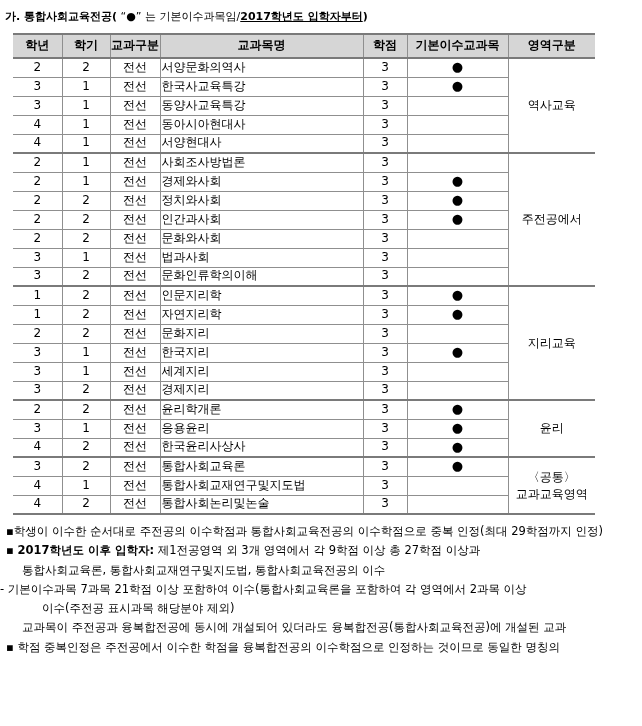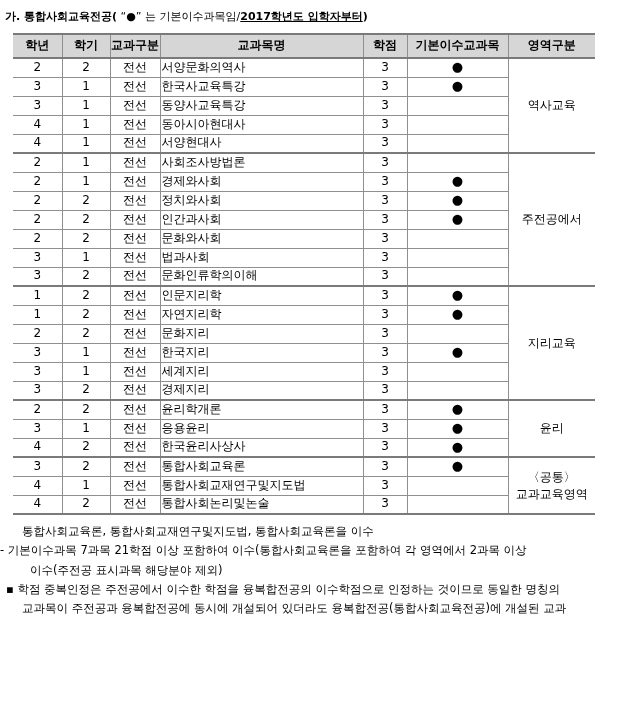--- a/index.html
+++ b/index.html
@@ -49,21 +49,21 @@
   table.courses tr.group-start td{border-top:2px solid var(--border-strong);}
   table.courses td.course{text-align:left;padding-left:1px;}
   table.courses td.basic{font-size:13px;}
   table.courses td.area{white-space:pre-line;line-height:1.35;}
   .footnotes{margin-top:7px;font-size:11.5px;line-height:19.3px;}
   .fn{white-space:nowrap;}
   .fn .b{font-weight:bold;}
   .fn.ind0{padding-left:6px;}
   .fn.ind1{padding-left:22px;}
   .fn.ind2{}
-  .fn.ind3{padding-left:30px;}
+  .fn.ind3{padding-left:42px;}
 </style>
 </head>
 <body>
 
 <div class="page">
   <div class="title"><span class="b">가. 통합사회교육전공(</span><span> “●” 는 기본이수과목임/</span><span class="b u">2017학년도 입학자부터</span><span class="b">)</span></div>
 
   <table class="courses">
     <colgroup>
         <col style="width: 49px;">
@@ -281,19 +281,21 @@
           <td>2</td>
           <td>전선</td>
           <td class="course">통합사회논리및논술</td>
           <td>3</td>
           <td class="basic"></td>
         </tr>
       </tbody>
   </table>
 
   <div class="footnotes">
-      <div class="fn ind1"><span>통합사회교육론, 통합사회교재연구및지도법, 통합사회교육론을 이수</span></div>
+      <div class="fn ind0"><span>▪학생이 이수한 순서대로 주전공의 이수학점과 통합사회교육전공의 이수학점으로 중복 인정(최대 29학점까지 인정)</span></div>
+      <div class="fn ind0"><span>▪ </span><span class="b">2017학년도 이후 입학자:</span><span> 제1전공영역 외 3개 영역에서 각 9학점 이상 총 27학점 이상과</span></div>
+      <div class="fn ind1"><span>통합사회교육론, 통합사회교재연구및지도법, 통합사회교육전공의 이수</span></div>
       <div class="fn ind2"><span>- 기본이수과목 7과목 21학점 이상 포함하여 이수(통합사회교육론을 포함하여 각 영역에서 2과목 이상</span></div>
       <div class="fn ind3"><span>이수(주전공 표시과목 해당분야 제외)</span></div>
+      <div class="fn ind1"><span>교과목이 주전공과 융복합전공에 동시에 개설되어 있더라도 융복합전공(통합사회교육전공)에 개설된 교과</span></div>
       <div class="fn ind0"><span>▪ 학점 중복인정은 주전공에서 이수한 학점을 융복합전공의 이수학점으로 인정하는 것이므로 동일한 명칭의</span></div>
-      <div class="fn ind1"><span>교과목이 주전공과 융복합전공에 동시에 개설되어 있더라도 융복합전공(통합사회교육전공)에 개설된 교과</span></div>
     </div>
 </div>
 
 </body></html>

